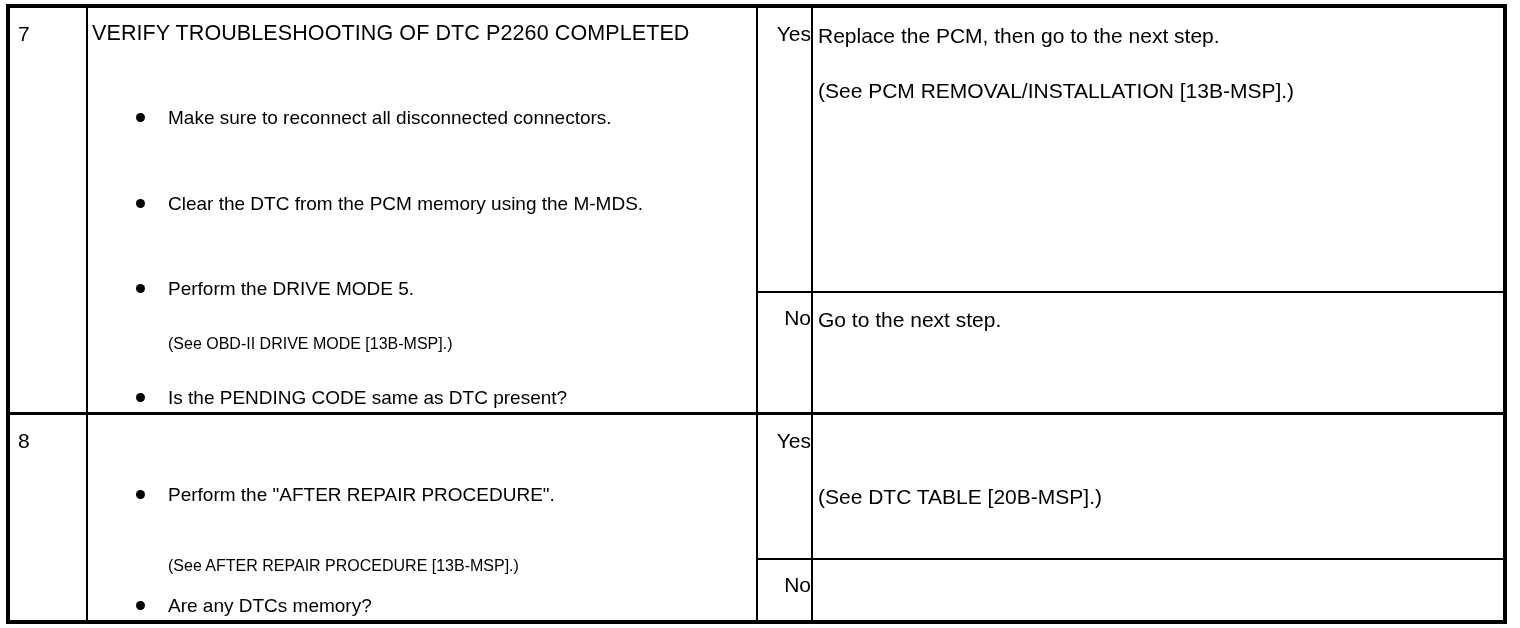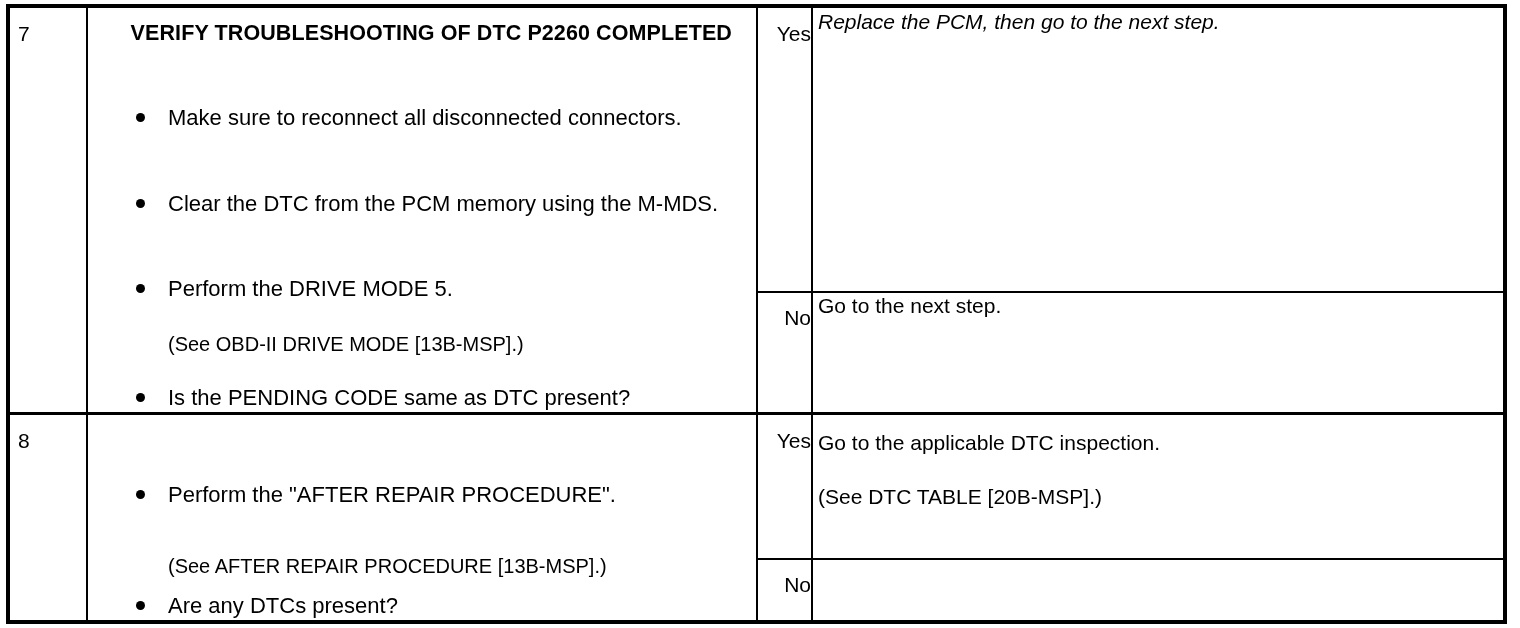--- a/index.html
+++ b/index.html
@@ -72,53 +72,52 @@
     font-size: 21px;
     line-height: 24px;
     letter-spacing: 0px;
   }
 
   .heading {
     position: absolute;
     left: 82px;
     width: 640px;
     font-size: 21.5px;
-    font-weight: bold;
+    font-weight: normal;
     line-height: 27px;
     letter-spacing: 0.1px;
-    text-align: right;
   }
 
   .bullet-row {
     position: absolute;
     left: 82px;
     width: 660px;
   }
   .bullet-dot {
     position: absolute;
     left: 44px;
     top: 9px;
     width: 9px;
     height: 9px;
     background: #000000;
     border-radius: 50%;
   }
   .bullet-text {
     position: absolute;
     left: 76px;
     width: 580px;
-    font-size: 22px;
+    font-size: 19px;
     line-height: 28px;
     letter-spacing: 0px;
   }
   .note-text {
     position: absolute;
     left: 158px;
     width: 580px;
-    font-size: 20px;
+    font-size: 16px;
     line-height: 28px;
   }
 
   .yesno-label {
     position: absolute;
     left: 751px;
     width: 50px;
     font-size: 21px;
     line-height: 24px;
     text-align: right;
@@ -169,41 +168,41 @@
       </div>
 
       <div class="note-text" style="top:322px;">(See OBD-II DRIVE MODE [13B-MSP].)</div>
 
       <div class="bullet-row" style="top:376px;">
         <span class="bullet-dot"></span>
         <span class="bullet-text">Is the PENDING CODE same as DTC present?</span>
       </div>
 
       <div class="yesno-label" style="top:14px;">Yes</div>
-      <div class="result-text" style="top:0;font-style:italic;">Replace the PCM, then go to the next step.</div>
+      <div class="result-text" style="top:14px;">Replace the PCM, then go to the next step.</div>
+      <div class="result-text" style="top:69px;">(See PCM REMOVAL/INSTALLATION [13B-MSP].)</div>
 
       <div class="yesno-label" style="top:298px;">No</div>
-      <div class="result-text" style="top:284px;">Go to the next step.</div>
+      <div class="result-text" style="top:298px;">Go to the next step.</div>
 
       <div class="step-num" style="top:421px;">8</div>
 
 
       <div class="bullet-row" style="top:473px;">
         <span class="bullet-dot"></span>
         <span class="bullet-text">Perform the "AFTER REPAIR PROCEDURE".</span>
       </div>
 
       <div class="note-text" style="top:544px;">(See AFTER REPAIR PROCEDURE [13B-MSP].)</div>
 
       <div class="bullet-row" style="top:584px;">
         <span class="bullet-dot"></span>
-        <span class="bullet-text">Are any DTCs present?</span>
+        <span class="bullet-text">Are any DTCs memory?</span>
       </div>
 
       <div class="yesno-label" style="top:421px;">Yes</div>
-      <div class="result-text" style="top:421px;">Go to the applicable DTC inspection.</div>
       <div class="result-text" style="top:475px;">(See DTC TABLE [20B-MSP].)</div>
 
       <div class="yesno-label" style="top:565px;">No</div>
 
     </div>
   </div>
 </div>
 
 </body></html>

